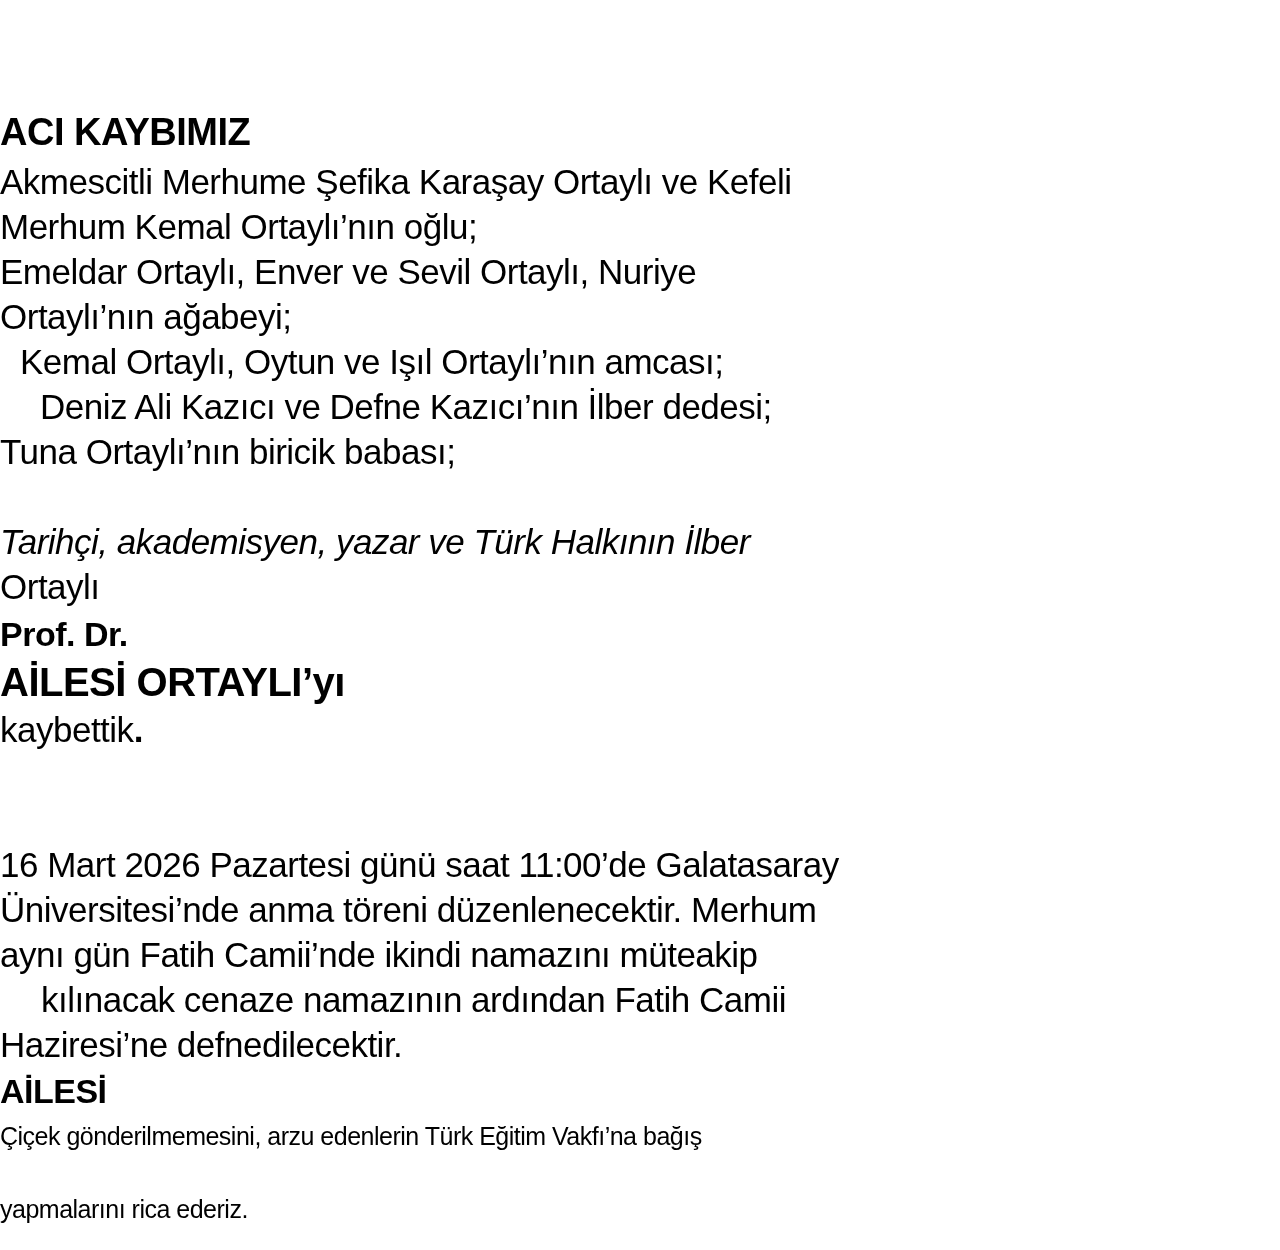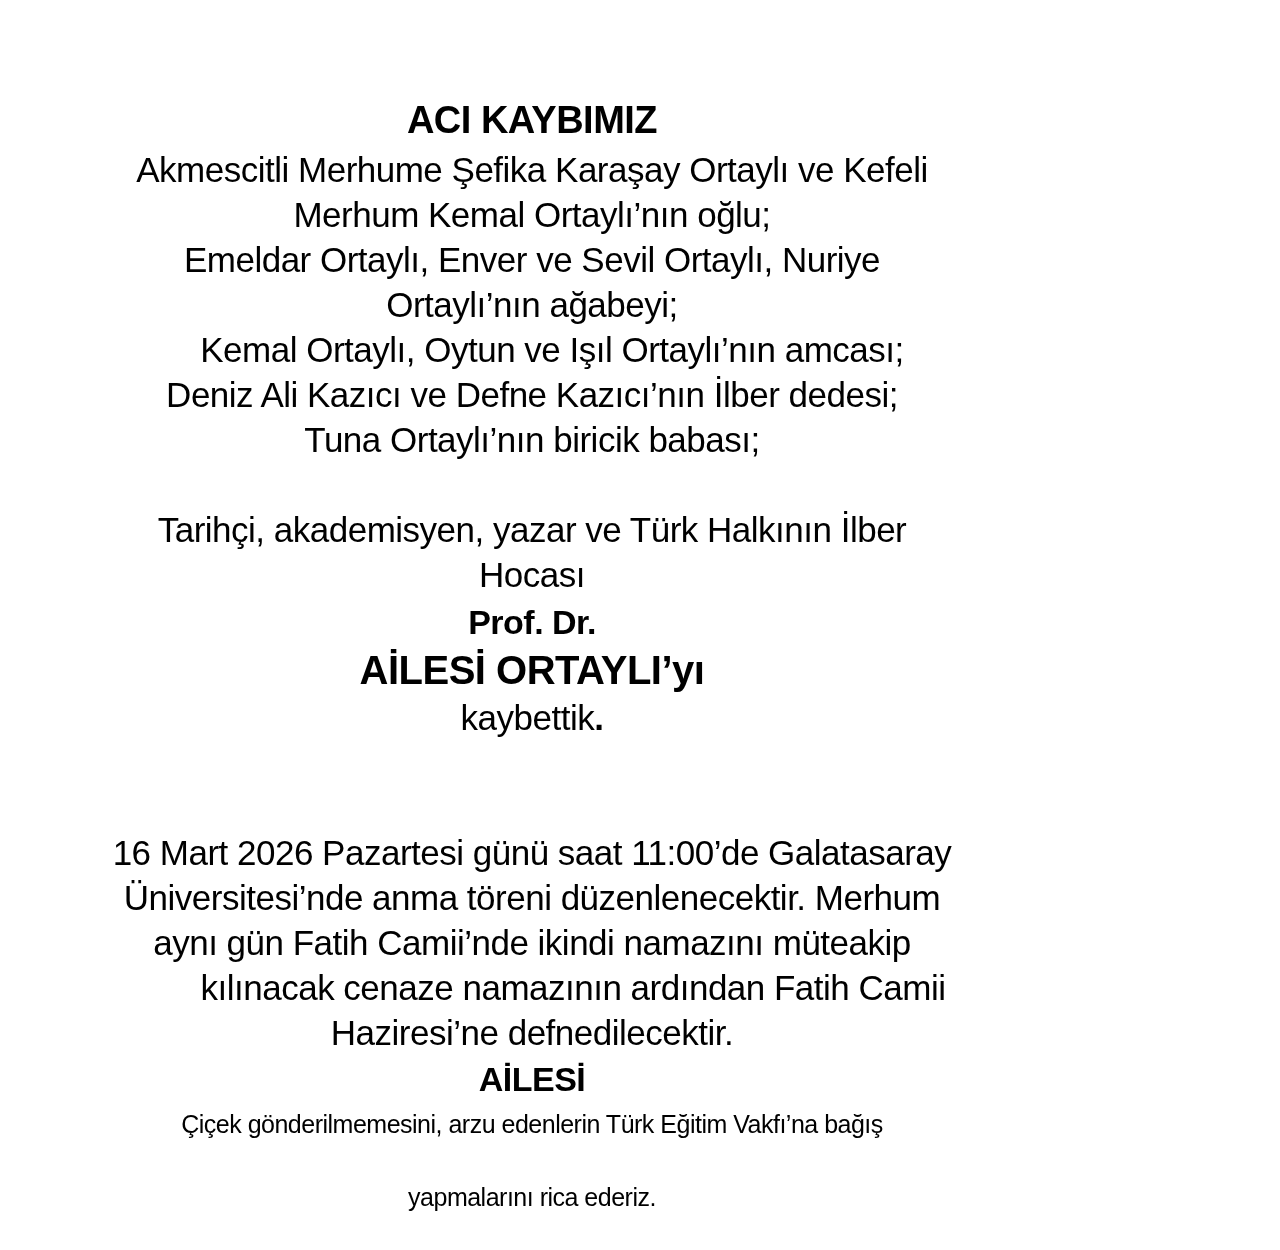--- a/index.html
+++ b/index.html
@@ -12,23 +12,23 @@
       height: 1250px;
       position: relative;
       overflow: hidden;
       font-family: "Liberation Sans", sans-serif;
       color: #000000;
     }
     .line {
       position: absolute;
       left: 0;
       width: 1064px;
-      text-align: center;
       white-space: nowrap;
       letter-spacing: -0.5px;
+      margin-top: 12px;
     }
     .title {
       font-weight: bold;
       font-size: 38px;
     }
     .body-text {
       font-size: 35px;
     }
     .bold-text {
       font-weight: bold;
@@ -51,27 +51,27 @@
 <div>
 
   <div class="line title" style="top:99px;">ACI KAYBIMIZ</div>
 
   <div>
     <div class="line body-text" style="top:150px;">Akmescitli Merhume Şefika Karaşay Ortaylı ve Kefeli</div>
     <div class="line body-text" style="top:195px;">Merhum Kemal Ortaylı’nın oğlu;</div>
     <div class="line body-text" style="top:240px;">Emeldar Ortaylı, Enver ve Sevil Ortaylı, Nuriye</div>
     <div class="line body-text" style="top:285px;">Ortaylı’nın ağabeyi;</div>
     <div class="line body-text" style="top:330px;padding-left:20px;">Kemal Ortaylı, Oytun ve Işıl Ortaylı’nın amcası;</div>
-    <div class="line body-text" style="top:375px;">Deniz Ali Kazıcı ve Defne Kazıcı’nın İlber dedesi;</div>
+    <div class="line body-text" style="top:375px;padding-left:40px;">Deniz Ali Kazıcı ve Defne Kazıcı’nın İlber dedesi;</div>
     <div class="line body-text" style="top:420px;">Tuna Ortaylı’nın biricik babası;</div>
   </div>
 
   <div>
-    <div class="line body-text" style="top:510px;">Tarihçi, akademisyen, yazar ve Türk Halkının İlber</div>
-    <div class="line body-text" style="top:555px;">Hocası</div>
+    <div class="line body-text" style="top:510px;font-style:italic;">Tarihçi, akademisyen, yazar ve Türk Halkının İlber</div>
+    <div class="line body-text" style="top:555px;">Ortaylı</div>
   </div>
 
   <div class="line bold-text" style="top:603px;">Prof. Dr.</div>
 
   <div class="line name-text" style="top:648px;">AİLESİ ORTAYLI’yı</div>
 
   <div class="line body-text" style="top:698px;"><span>kaybettik</span><span class="dot">.</span></div>
 
   <div>
     <div class="line body-text" style="top:833px;">16 Mart 2026 Pazartesi günü saat 11:00’de Galatasaray</div>

